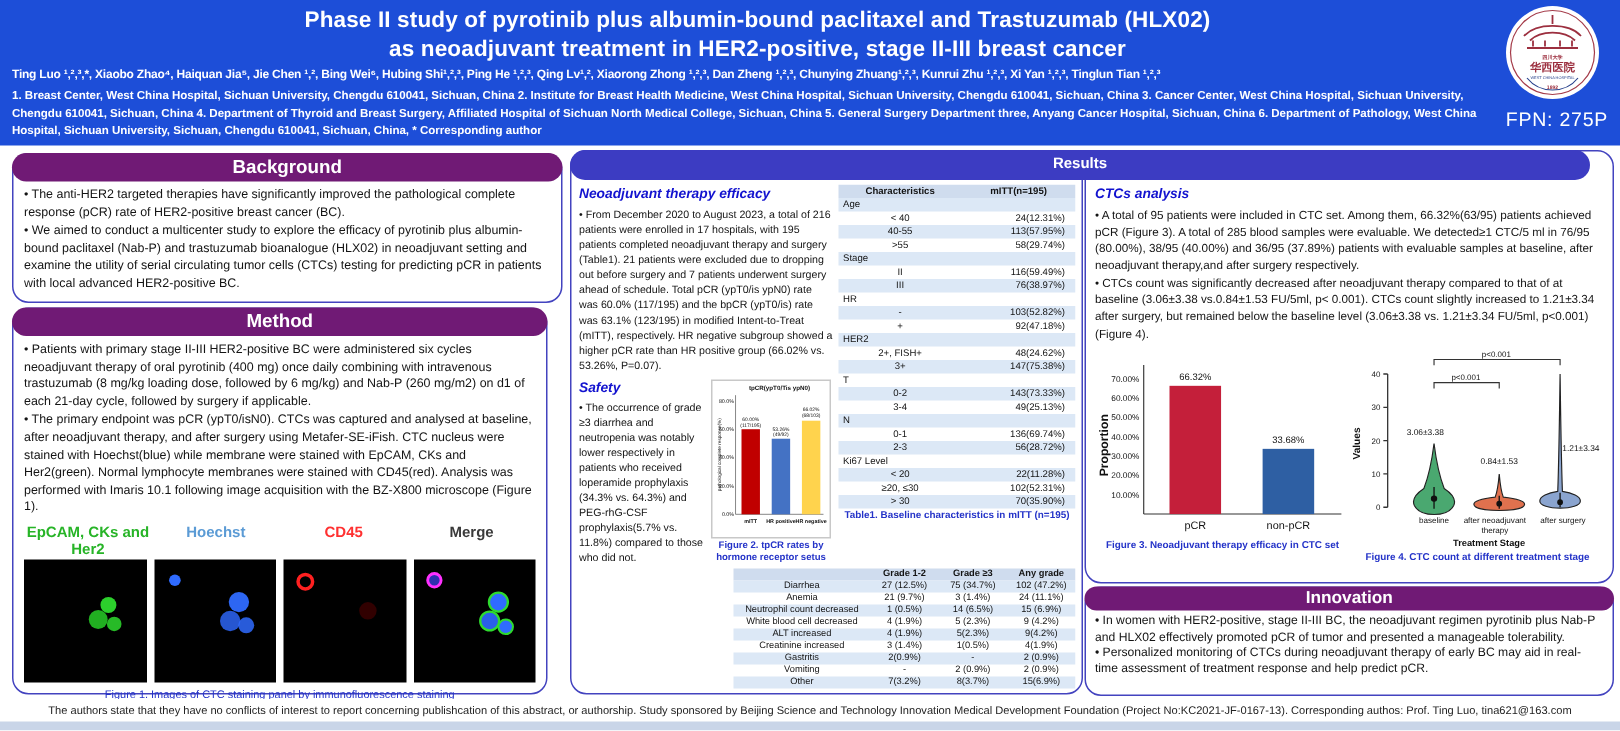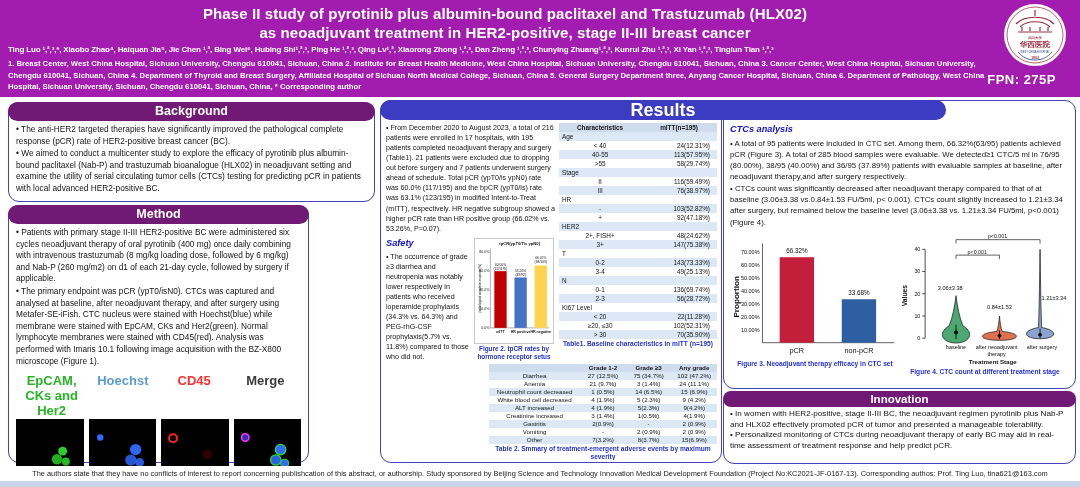--- a/index.html
+++ b/index.html
@@ -1,38 +1,38 @@
 <!DOCTYPE html>
 <html><head>
 <meta charset="utf-8">
 <style>
   html,body{margin:0;padding:0}
   body{width:1080px;height:487px;position:relative;font-family:"Liberation Sans",sans-serif;background:#fff;overflow:hidden}
   
-  .hdr{position:absolute;left:0;top:0;width:1080px;height:97px;background:#a21caf;color:#fff}
+  .hdr{position:absolute;left:0;top:0;width:1080px;height:97px;background:#1d4ed8;color:#fff}
   .titleline{position:absolute;left:0;width:1010px;text-align:center;font-size:15px;font-weight:bold;letter-spacing:.1px}
   .t1l{top:5px}.t2l{top:24px}
   .auth{position:absolute;top:45px;left:8px;width:1008px;font-size:8px;font-weight:bold;white-space:nowrap;overflow:hidden;letter-spacing:-.15px}
   .affil{position:absolute;top:58px;left:8px;width:985px;font-size:7.7px;font-weight:bold;line-height:1.5}
   .logo{position:absolute;right:14px;top:4px;width:62px;height:62px}
-  .fpn{position:absolute;right:24px;top:72px;font-size:13px;font-weight:bold;letter-spacing:.5px}
+  .fpn{position:absolute;right:8px;top:72px;font-size:13px;font-weight:normal;letter-spacing:.5px}
   
   .box{position:absolute;border:1.6px solid #4343bf;border-radius:11px;background:#fff;box-sizing:border-box}
   .bhead{height:19px;line-height:19px;background:#701a75;color:#fff;font-weight:bold;text-align:center;font-size:12.5px;border-radius:10px;margin:-1px -1px 0}
   .bhead.small{height:16px;line-height:16px;font-size:11.5px}
   .btext{padding:3px 7px;font-size:8.3px;line-height:1.4;color:#141414}
   .btext p{margin:0 0 1px}
   #bgbox{left:8px;top:102px;width:367px;height:100px}
-  #mtbox{left:8px;top:205px;width:301px;height:258px}
+  #mtbox{left:8px;top:205px;width:357px;height:258px}
   #midbox{left:380px;top:100px;width:342px;height:363px}
   #rightbox{left:723px;top:100px;width:353px;height:289px}
   #conclbox{left:723px;top:391px;width:353px;height:73px}
-  #resbar{position:absolute;left:380px;top:100px;width:566px;height:20px;background:#3c3cc2;border-radius:10px;color:#fff;font-weight:bold;text-align:center;font-size:18px;line-height:20px;z-index:5}
-  
-  .f1labels{display:flex;padding:0 7px;text-align:center;font-size:13px;font-weight:bold;margin-top:2px}
+  #resbar{position:absolute;left:380px;top:100px;width:680px;height:20px;background:#3c3cc2;border-radius:10px;color:#fff;font-weight:bold;text-align:center;font-size:10px;line-height:20px;z-index:5}
+  
+  .f1labels{display:flex;padding:0 7px;text-align:center;font-size:10px;font-weight:bold;margin-top:2px}
   .f1labels span{flex:1}
   .lab-green{color:#27b427}.lab-blue{color:#5b9bd5}.lab-red{color:#ff3030}.lab-dark{color:#3a3a3a}
   .f1panels{display:flex;gap:5px;padding:1px 7px}
   .panel{flex:1;height:82px;background:#000}
   .panel svg{width:100%;height:100%;display:block}
   .figcap{color:#2433c8;font-weight:normal;font-size:7.3px;text-align:center;line-height:1.3;margin-top:2px}
   
   .midcontent{position:absolute;left:5px;right:4px;top:22px;bottom:2px;overflow:hidden;font-size:7.1px;line-height:1.42;color:#141414}
   .midcontent p{margin:0 0 3px}
   .sub{color:#1212cf;font-weight:bold;font-style:italic;font-size:9.2px;margin:0 0 2px}
@@ -259,20 +259,21 @@
             <div class="tcell c0">≥20, ≤30</div>
             <div class="tcell c1">102(52.31%)</div>
           </div>
           <div class="trow">
             <div class="tcell c0">&gt; 30</div>
             <div class="tcell c1">70(35.90%)</div>
           </div>
         </div>
       <div class="tcap">Table1. Baseline characteristics in mITT (n=195)</div>
     </div>
+    <div class="sub">Neoadjuvant therapy efficacy</div>
     <p>• From December 2020 to August 2023, a total of 216 patients were enrolled in 17 hospitals, with 195 patients completed neoadjuvant therapy and surgery (Table1). 21 patients were excluded due to dropping out before surgery and 7 patients underwent surgery ahead of schedule. Total pCR (ypT0/is ypN0) rate was 60.0% (117/195) and the bpCR (ypT0/is) rate was 63.1% (123/195) in modified Intent-to-Treat (mITT), respectively. HR negative subgroup showed a higher pCR rate than HR positive group (66.02% vs. 53.26%, P=0.07).</p>
     <div class="fig2wrap">
       <div class="chartbox">
         <svg viewBox="0 0 78 110" width="78" height="104">
           <text x="45" y="6" text-anchor="middle" font-size="4.4" font-weight="bold" fill="#111">tpCR(ypT0/Tis ypN0)</text>
           <text x="4" y="52" font-size="3.3" fill="#111" transform="rotate(-90,4,52)" text-anchor="middle">pathological complete response(%)</text>
           <g font-size="3.8" fill="#111" text-anchor="end">
             <text x="13" y="95.3">0.0%</text>
             <text x="13" y="75.3">20.0%</text>
             <text x="13" y="55.3">40.0%</text>

